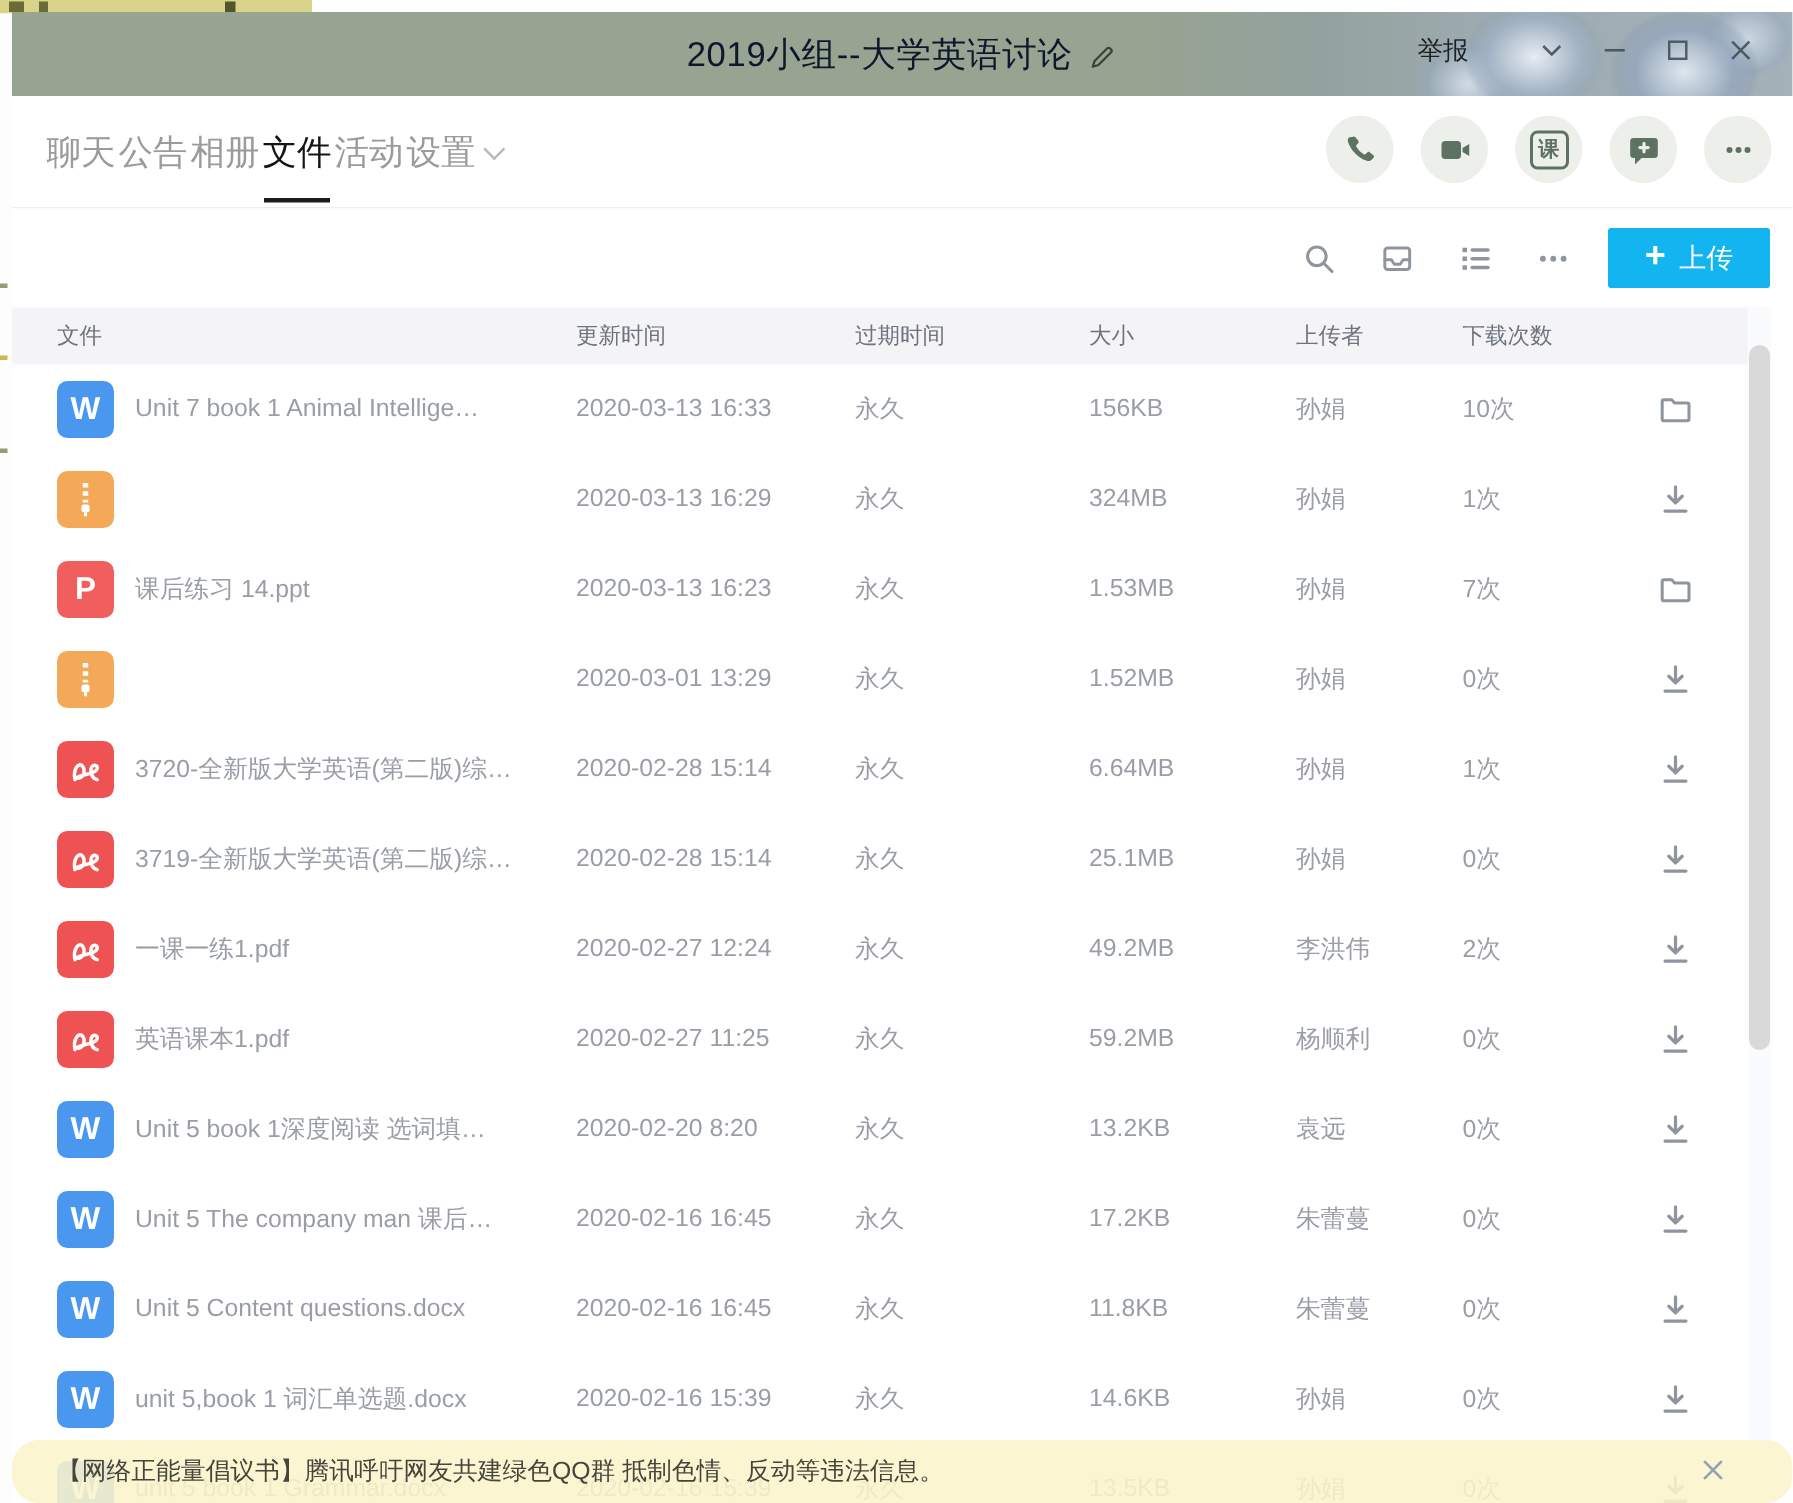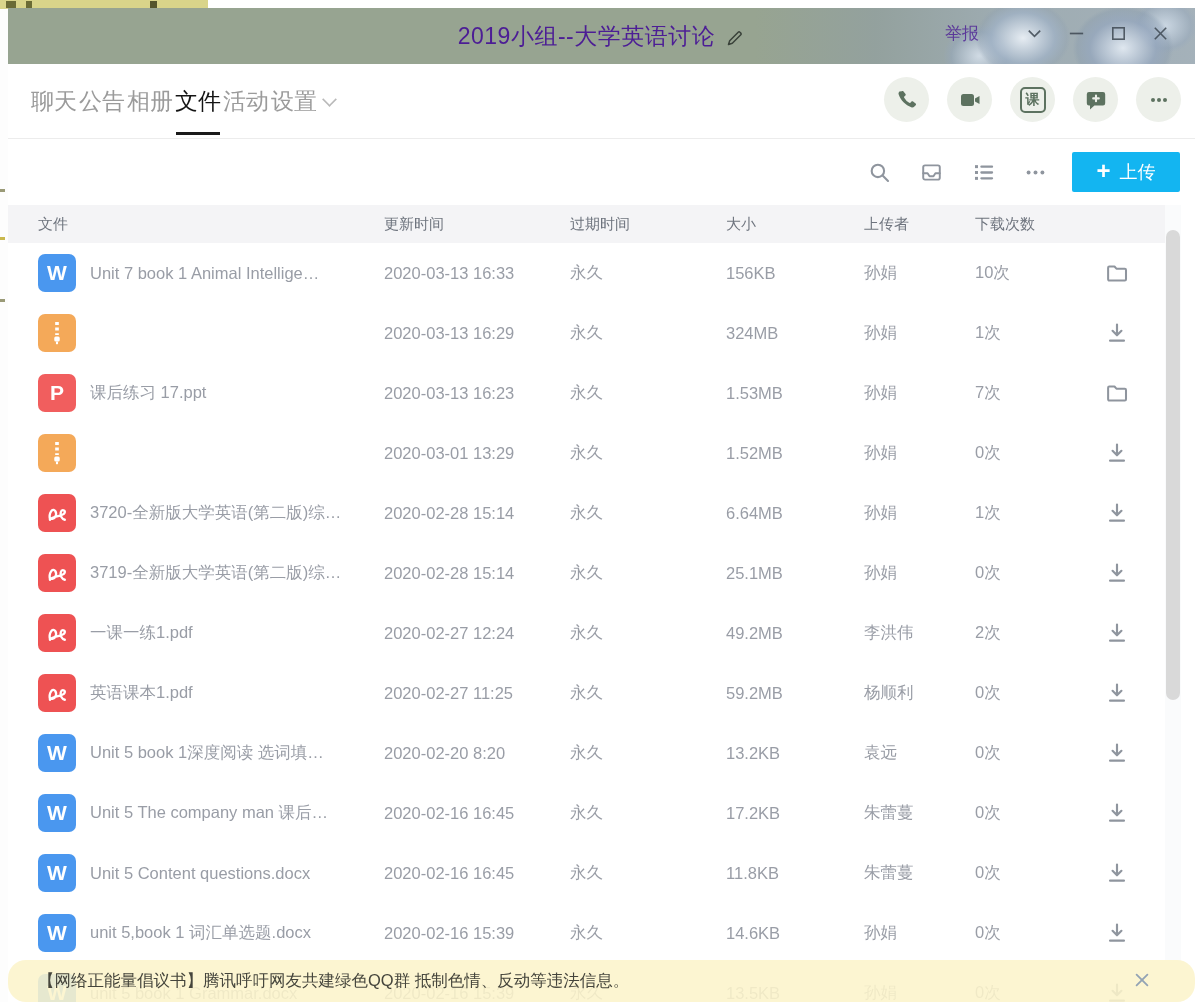--- a/index.html
+++ b/index.html
@@ -20,24 +20,24 @@
   
   .titlebar{position:absolute;left:0;top:0;right:0;height:56px;background:#97a491;overflow:hidden;}
   .hearts{position:absolute;right:0;top:0;width:440px;height:56px;
     background:
       radial-gradient(ellipse 58px 46px at 268px 30px, rgba(234,240,246,.95), rgba(160,178,198,.75) 55%, rgba(140,158,178,.25) 75%, transparent 82%),
       radial-gradient(ellipse 46px 40px at 224px 48px, rgba(214,224,234,.9), rgba(150,168,188,.5) 60%, transparent 78%),
       radial-gradient(ellipse 60px 50px at 368px 40px, rgba(226,234,242,.95), rgba(148,166,190,.7) 55%, rgba(130,150,172,.3) 76%, transparent 84%),
       radial-gradient(ellipse 40px 34px at 410px 18px, rgba(210,222,234,.85), rgba(150,168,190,.4) 65%, transparent 80%),
       linear-gradient(90deg, rgba(151,164,145,0) 0px, rgba(146,160,162,.75) 120px, rgba(158,172,180,.9) 240px, rgba(165,178,188,.95) 100%);
   }
-  .title-wrap{position:absolute;left:0;right:0;top:0;height:56px;display:flex;align-items:center;justify-content:center;gap:10px;color:#4c1d95;}
+  .title-wrap{position:absolute;left:0;right:0;top:0;height:56px;display:flex;align-items:center;justify-content:center;gap:10px;color:#0f172a;}
   .title-text{font-size:23px;letter-spacing:.5px;}
   .edit-ic{width:20px;height:20px;color:#3a423a;margin-top:4px;}
-  .win-controls{position:absolute;right:14px;top:0;height:50px;display:flex;align-items:center;gap:0;color:#4c1d95;}
+  .win-controls{position:absolute;right:14px;top:0;height:50px;display:flex;align-items:center;gap:0;color:#000000;}
   .win-controls .report{font-size:17px;opacity:.8;margin-right:34px;}
   .wc-btn{width:42px;height:50px;display:flex;align-items:center;justify-content:center;color:#3e4852;opacity:.85;}
   .wc-btn svg{width:19px;height:19px;}
 
   
   .tabbar{position:absolute;left:0;top:56px;right:0;height:74px;background:#fff;}
   .tabs{position:absolute;left:22px;top:0;height:74px;display:flex;align-items:center;}
   .tab{position:relative;font-size:23px;color:#9b9b9b;padding:4px 1px;display:flex;align-items:center;gap:6px;cursor:default;}
   .tab.active{color:#141414;}
   .tab.active::after{content:'';position:absolute;left:2px;right:2px;bottom:-14px;height:3px;background:#1a1a1a;}
@@ -265,21 +265,21 @@
         <span class="cell fup col-up">孙娟</span>
         <span class="cell fcount col-count">1次</span>
         <button class="action-btn">
           <svg viewBox="0 0 20 20" fill="none" stroke="currentColor" stroke-width="1.8" stroke-linecap="round" stroke-linejoin="round">
             <path d="M10 3 v8.3 M6.3 8.2 L10 11.9 l3.7-3.7 M4.2 16.4 h11.6"></path>
           </svg>
         </button>
       </div>
       <div class="row">
         <span class="ficon ppt">P</span>
-        <span class="cell fname col-fname">课后练习 17.ppt</span>
+        <span class="cell fname col-fname">课后练习 14.ppt</span>
         <span class="cell fdate col-updated">2020-03-13 16:23</span>
         <span class="cell fexpire col-expire">永久</span>
         <span class="cell fsize col-size">1.53MB</span>
         <span class="cell fup col-up">孙娟</span>
         <span class="cell fcount col-count">7次</span>
         <button class="action-btn">
           <svg viewBox="0 0 20 20" fill="none" stroke="currentColor" stroke-width="1.7" stroke-linejoin="round">
             <path d="M2.6 5.6 a1 1 0 0 1 1-1 h4.3 l1.6 1.8 h7 a1 1 0 0 1 1 1 v7.9 a1 1 0 0 1 -1 1 h-12.9 a1 1 0 0 1 -1-1 z"></path>
           </svg>
         </button>

